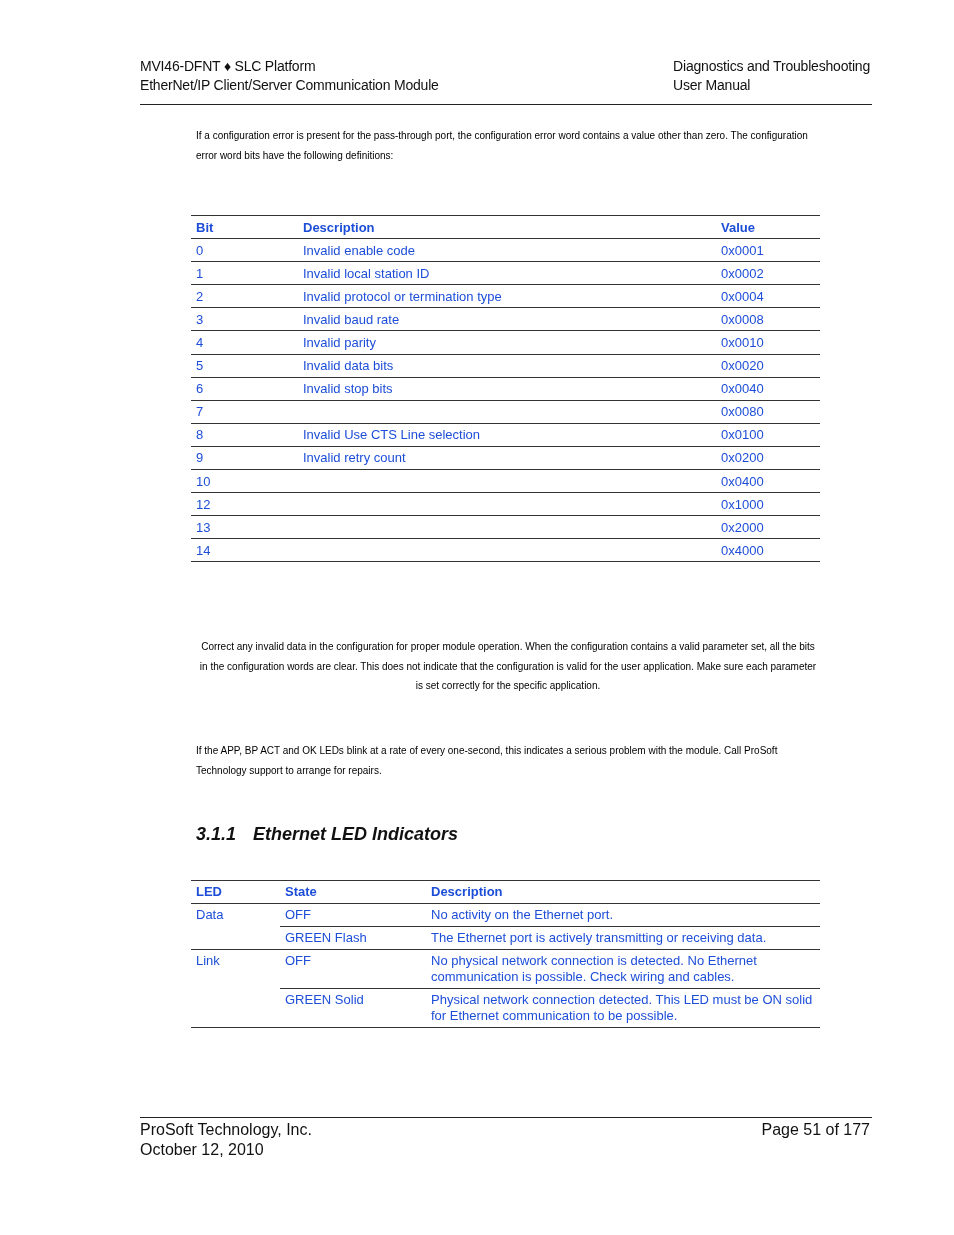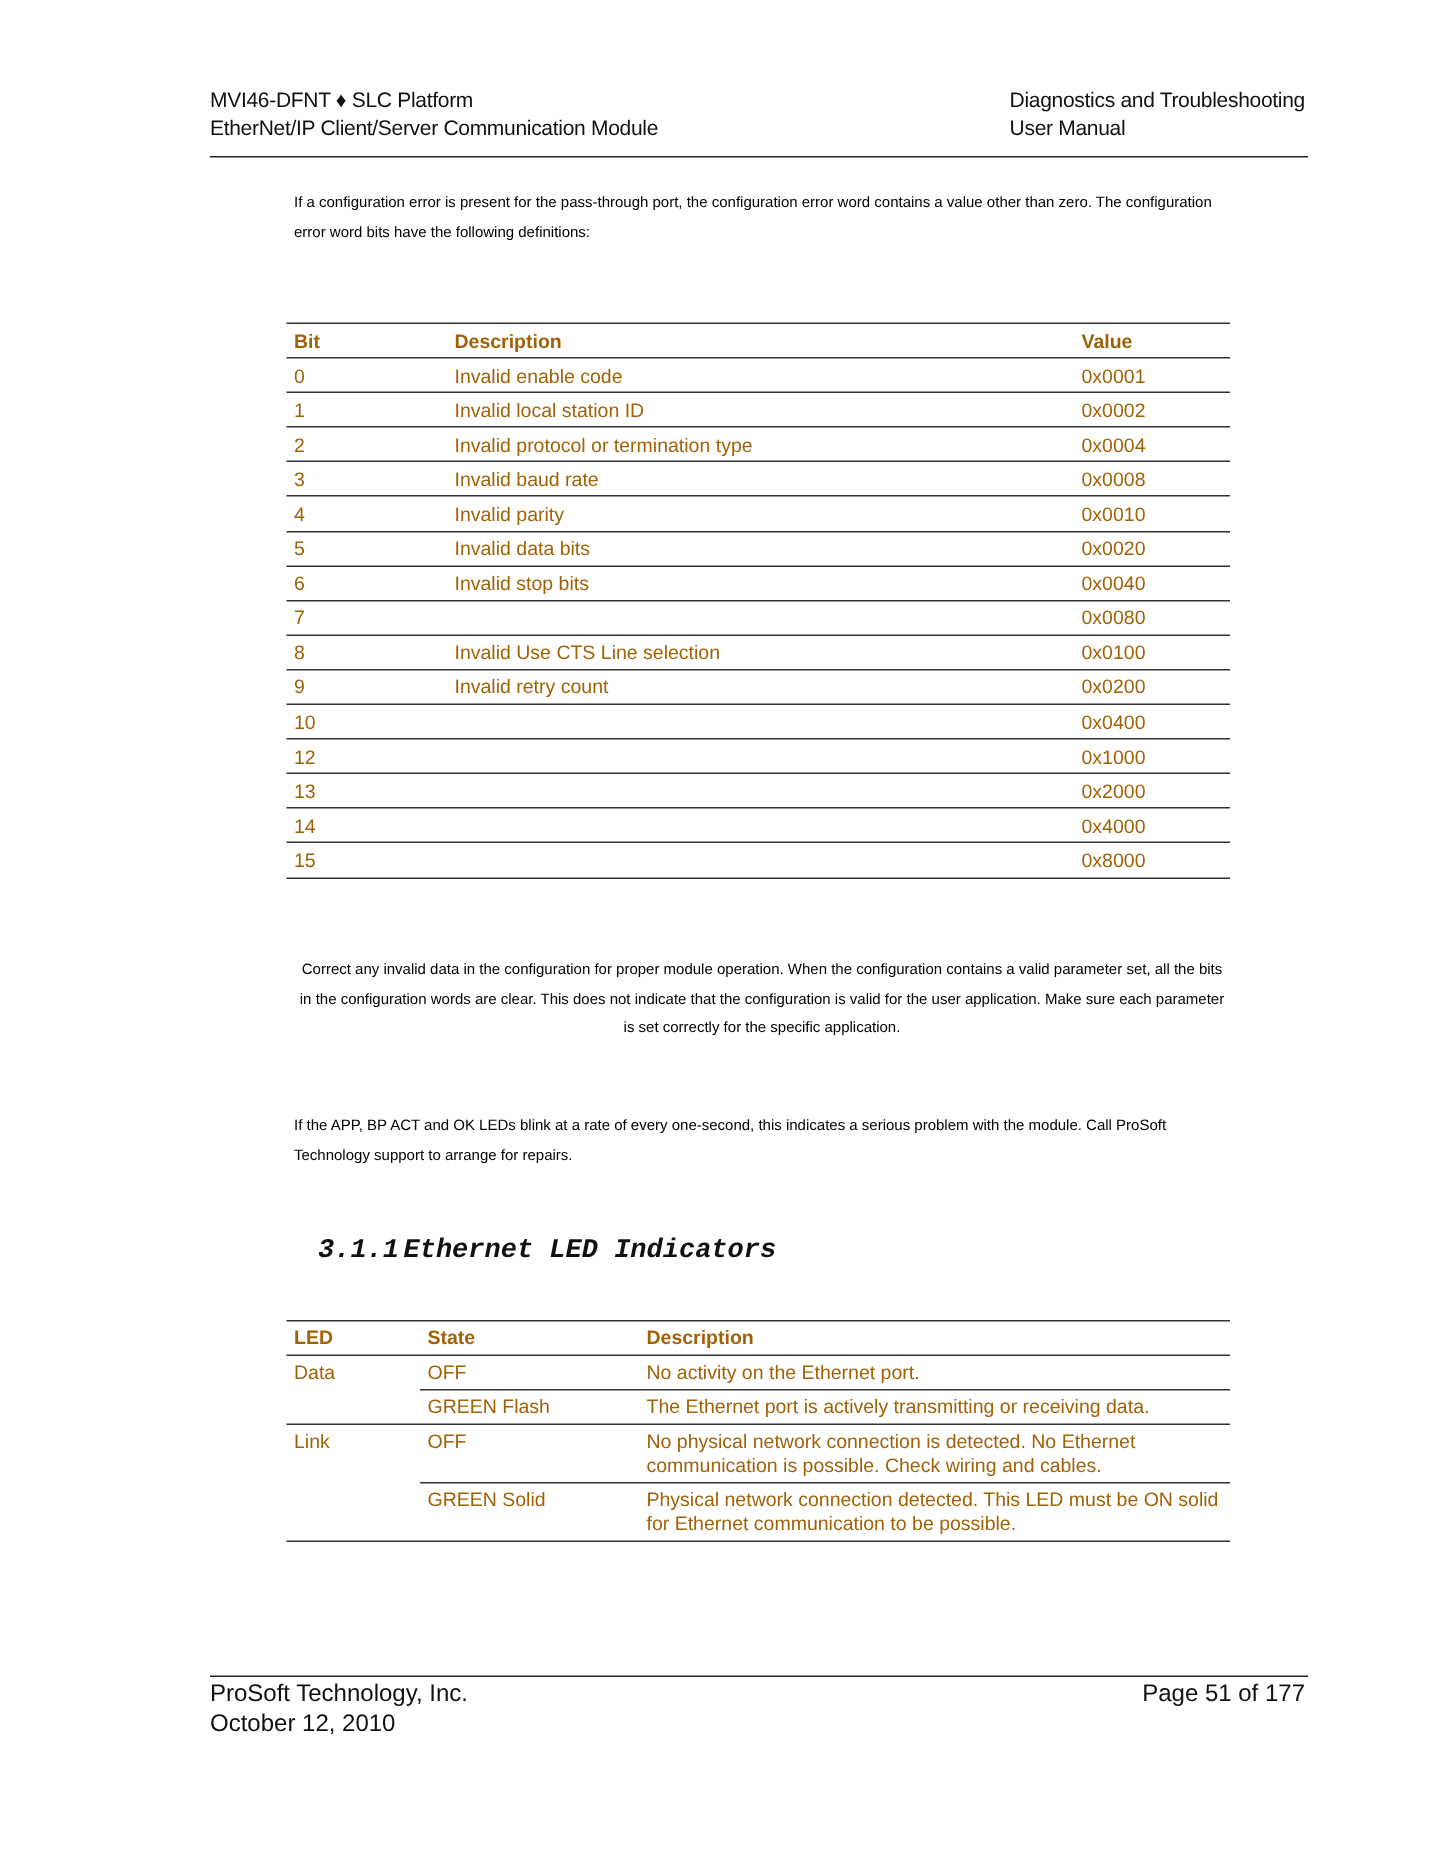--- a/index.html
+++ b/index.html
@@ -6,38 +6,38 @@
   html, body { width: 954px; height: 1235px; background: #ffffff; }
   body { position: relative; font-family: "Liberation Sans", sans-serif; color: #111; }
 
   .hdr { position: absolute; top: 57px; left: 140px; width: 730px; font-size: 14px; line-height: 19px; letter-spacing: -0.2px; }
   .hdr-left { position: absolute; left: 0; top: 0; }
   .hdr-right { position: absolute; right: 0; top: 0; text-align: left; }
   .hdr-rule { position: absolute; top: 104px; left: 140px; width: 732px; border-top: 1px solid #222; }
 
   .body-text { position: absolute; left: 196px; width: 624px; font-size: 10px; line-height: 19.7px; color: #000000; }
 
-  table { border-collapse: collapse; position: absolute; left: 191px; width: 629px; font-size: 13px; color: #a16207; }
+  table { border-collapse: collapse; position: absolute; left: 191px; width: 629px; font-size: 13px; color: #1d4ed8; }
   table th { font-weight: bold; text-align: left; }
   .t1 { top: 215px; }
   .t1 tr { height: 23.1px; }
   .t1 th, .t1 td { padding: 0 5px; vertical-align: middle; border-bottom: 1px solid #333; }
   .t1 thead tr th { border-top: 1px solid #333; }
   .t1 .c1 { width: 107px; }
   .t1 .c2 { width: 418px; }
 
   .t2 { top: 880px; }
   .t2 th, .t2 td { padding: 3px 5px 3px 5px; vertical-align: top; line-height: 16px; }
   .t2 thead th { border-top: 1px solid #333; border-bottom: 1px solid #333; padding-top: 3px; padding-bottom: 3px; }
   .t2 .c1 { width: 89px; }
   .t2 .c2 { width: 146px; }
   .t2 .bb { border-bottom: 1px solid #333; }
   .t2 .bottom td { border-bottom: 1px solid #333; }
 
-  .section-heading { position: absolute; left: 212px; top: 824px; font-size: 18px; font-weight: bold; font-style: italic; font-family: Liberation Mono, monospace; }
+  .section-heading { position: absolute; left: 196px; top: 824px; font-size: 18px; font-weight: bold; font-style: italic; }
   .section-heading .num { display: inline-block; width: 57px; }
 
   .ftr-rule { position: absolute; top: 1117px; left: 140px; width: 732px; border-top: 1px solid #222; }
   .ftr { position: absolute; top: 1120px; left: 140px; width: 730px; font-size: 16px; line-height: 19.5px; }
   .ftr-left { position: absolute; left: 0; top: 0; }
   .ftr-right { position: absolute; right: 0; top: 0; text-align: right; }
 </style>
 </head>
 <body>
 
@@ -127,25 +127,20 @@
     <tr>
         <td>13</td>
         <td></td>
         <td>0x2000</td>
       </tr>
     <tr>
         <td>14</td>
         <td></td>
         <td>0x4000</td>
       </tr>
-    <tr>
-        <td>15</td>
-        <td></td>
-        <td>0x8000</td>
-      </tr>
   </tbody>
 </table>
 
 <p class="body-text" style="top:637px;text-align:center;">Correct any invalid data in the configuration for proper module operation. When the configuration contains a valid parameter set, all the bits in the configuration words are clear. This does not indicate that the configuration is valid for the user application. Make sure each parameter is set correctly for the specific application.</p>
 <p class="body-text" style="top:741px;">If the APP, BP ACT and OK LEDs blink at a rate of every one-second, this indicates a serious problem with the module. Call ProSoft Technology support to arrange for repairs.</p>
 
 <h3 class="section-heading">
   <span class="num">3.1.1</span><span>Ethernet LED Indicators</span>
 </h3>
 

